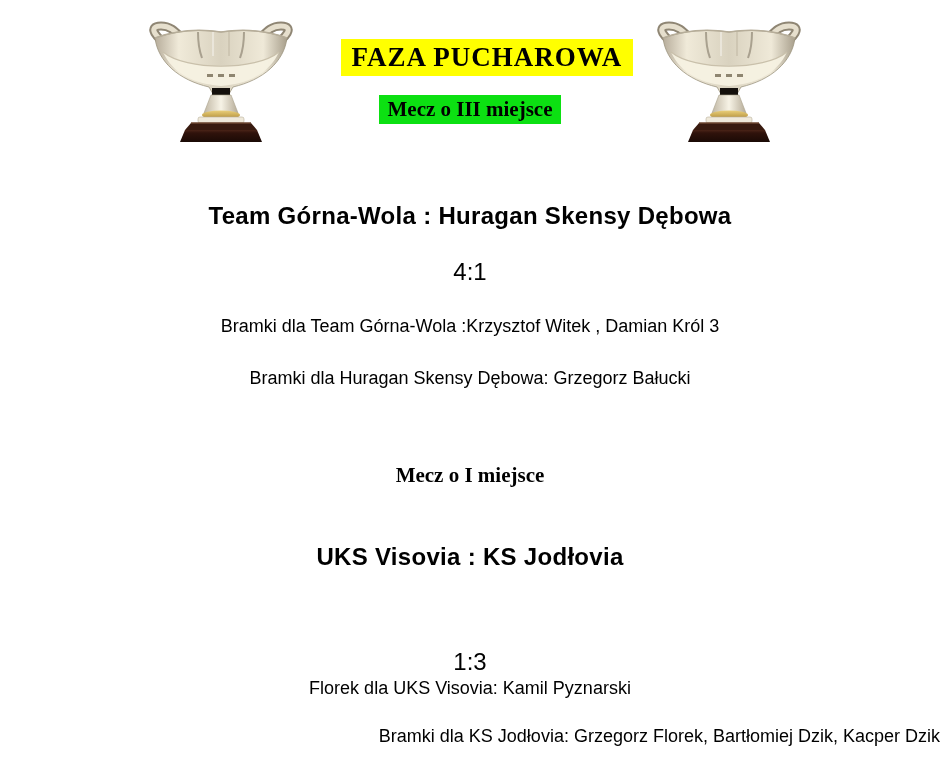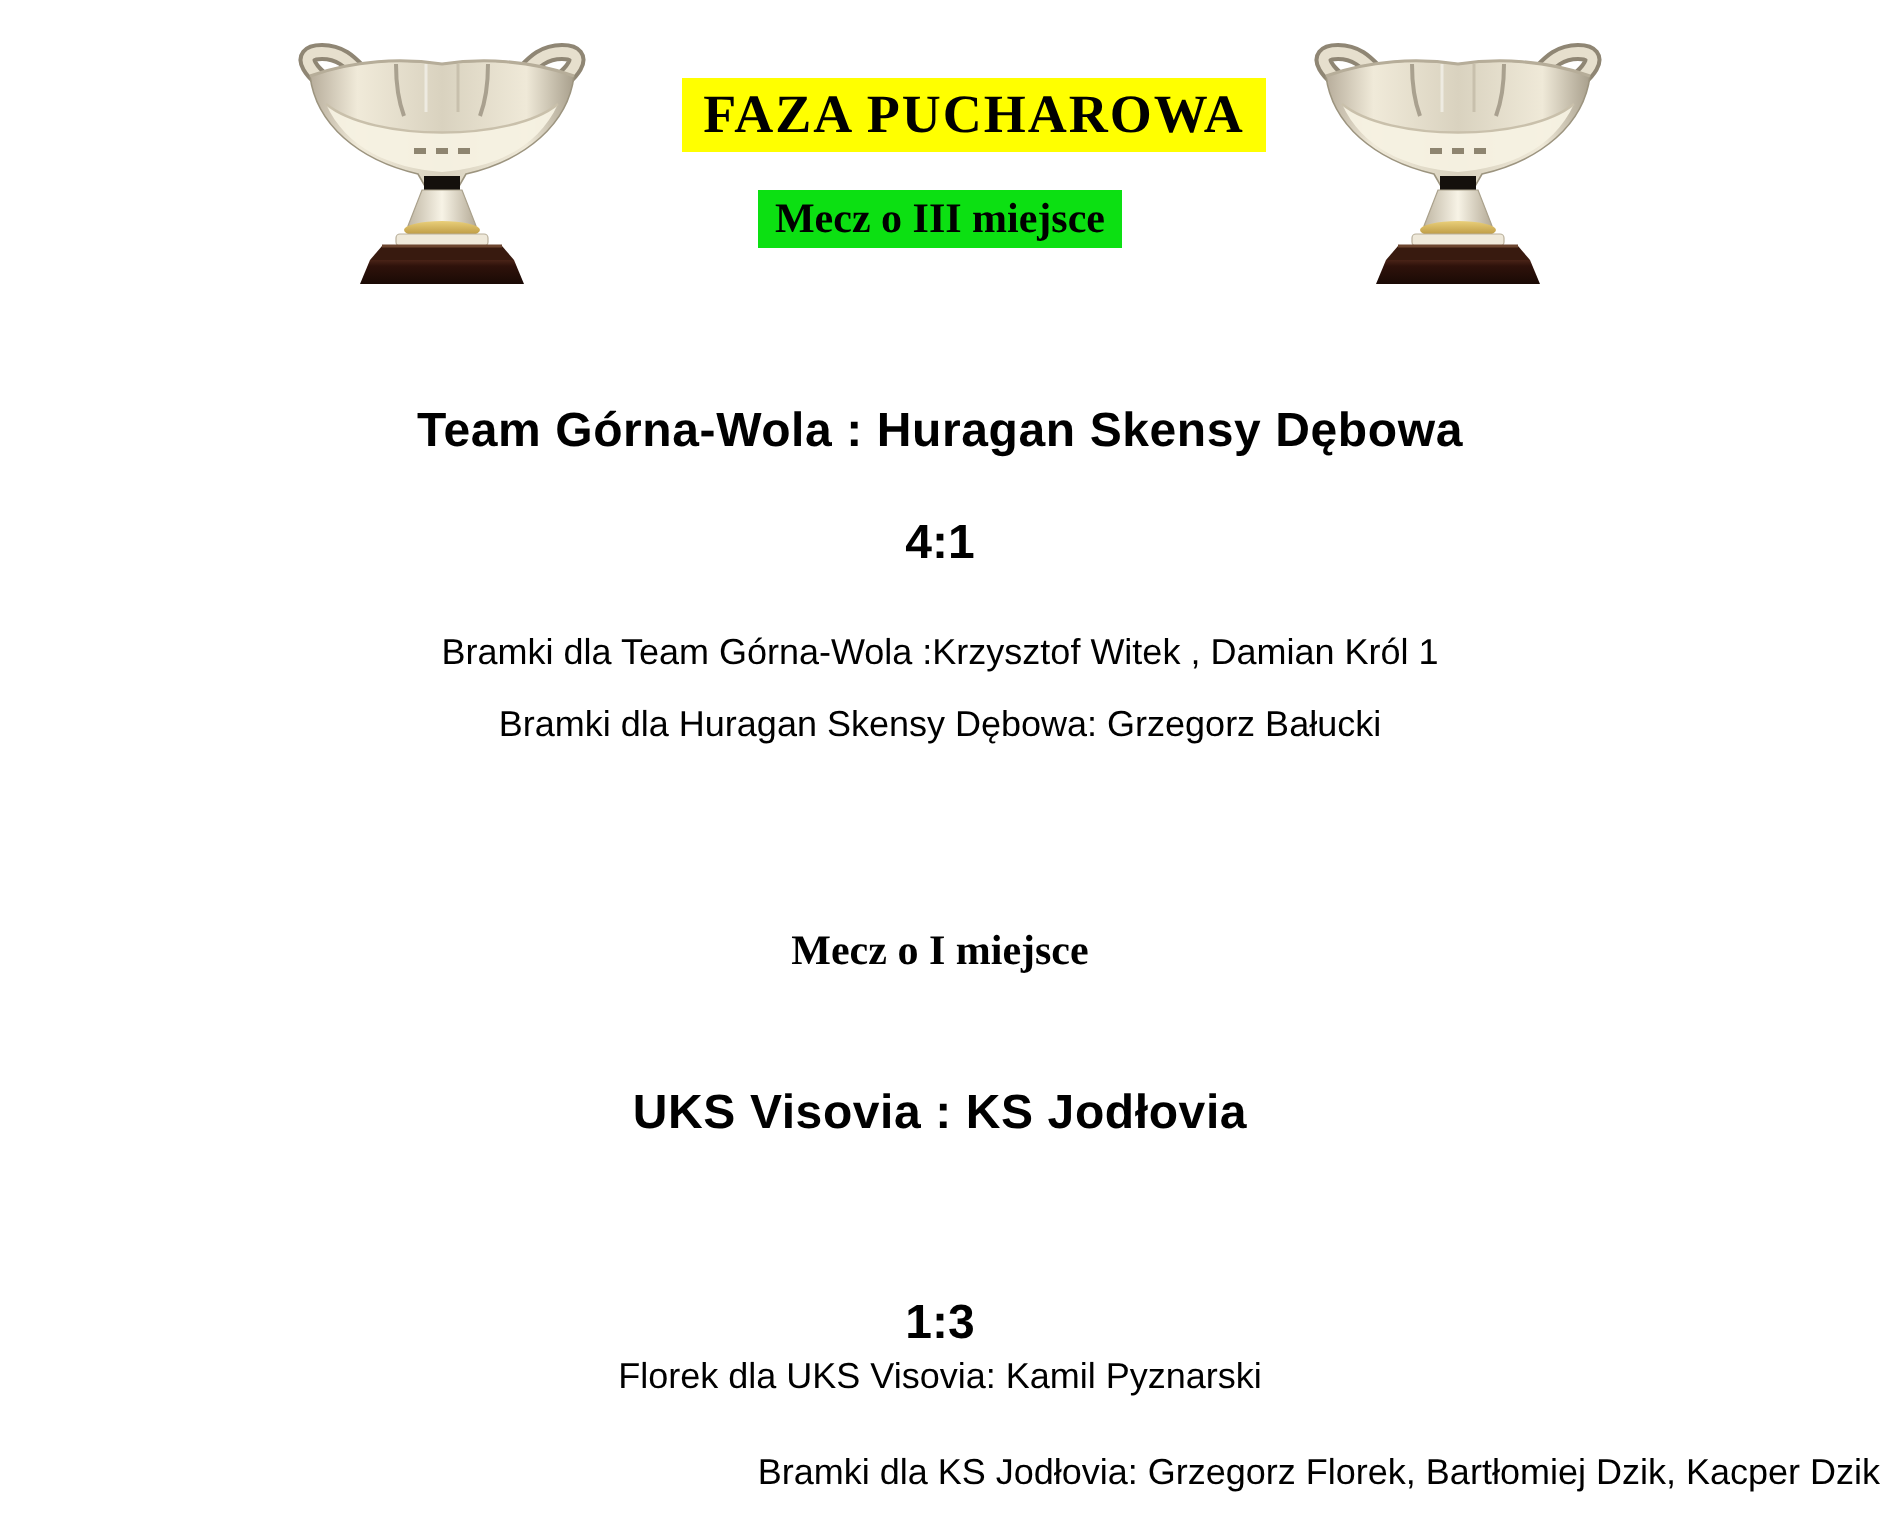--- a/index.html
+++ b/index.html
@@ -15,33 +15,33 @@
   .phase-title .hl {
     background:#ffff00; font-size:27px; padding:3px 11px 4px;
     position:relative; left:17px; letter-spacing:1px;
   }
   .third-place-heading { top:97px; }
   .third-place-heading .hl { background:#0ce012; font-size:21px; padding:2px 8px 3px; }
 
   .m1-teams  { top:202px; }
   .m1-score  { top:258px; }
   .m1-home   { top:316px; }
-  .m1-away   { top:352px; }
+  .m1-away   { top:368px; }
 
   .final-heading { top:408px; }
   .final-heading .hl { background:#0ce012; font-size:21px; padding:2px 7px 3px; }
   .final-subheading { top:463px; font-size:21px;font-family:Liberation Serif, serif; }
 
   .m2-teams  { top:543px; }
   .m2-score  { top:648px; }
   .m2-home   { top:678px; }
   .m2-away   { top:726px;text-align:right; }
 
   .teams { font-weight:bold; font-size:24px; letter-spacing:0.3px; }
-  .score { font-weight:bold; font-size:24px; }
+  .score { font-weight:normal; font-size:24px; }
   .scorers { font-size:18px; }
 
   .trophy { position:absolute; top:16px; width:162px; height:126px; }
   .trophy.left  { left:140px; }
   .trophy.right { left:648px; }
   .trophy svg { display:block; width:162px; height:126px; }
 </style>
 </head>
 <body>
 
@@ -130,21 +130,21 @@
 
   <div class="line phase-title serif">
     <span class="hl">FAZA PUCHAROWA</span>
   </div>
   <div class="line m1-teams teams">Team Górna-Wola : Huragan Skensy Dębowa</div>
 
   <div class="line third-place-heading serif">
     <span class="hl">Mecz o III miejsce</span>
   </div>
   <div class="line m1-score score">4:1</div>
-  <div class="line m1-home scorers">Bramki dla Team Górna-Wola :Krzysztof Witek , Damian Król 1</div>
+  <div class="line m1-home scorers">Bramki dla Team Górna-Wola :Krzysztof Witek , Damian Król 3</div>
   <div class="line m1-away scorers">Bramki dla Huragan Skensy Dębowa: Grzegorz Bałucki</div>
 
   <div class="line final-subheading serif">Mecz o I miejsce</div>
 
   <div class="line m2-teams teams">UKS Visovia : KS Jodłovia</div>
   <div class="line m2-score score">1:3</div>
   <div class="line m2-home scorers">Florek dla UKS Visovia: Kamil Pyznarski</div>
   <div class="line m2-away scorers">Bramki dla KS Jodłovia: Grzegorz Florek, Bartłomiej Dzik, Kacper Dzik</div>
 
 </div>

